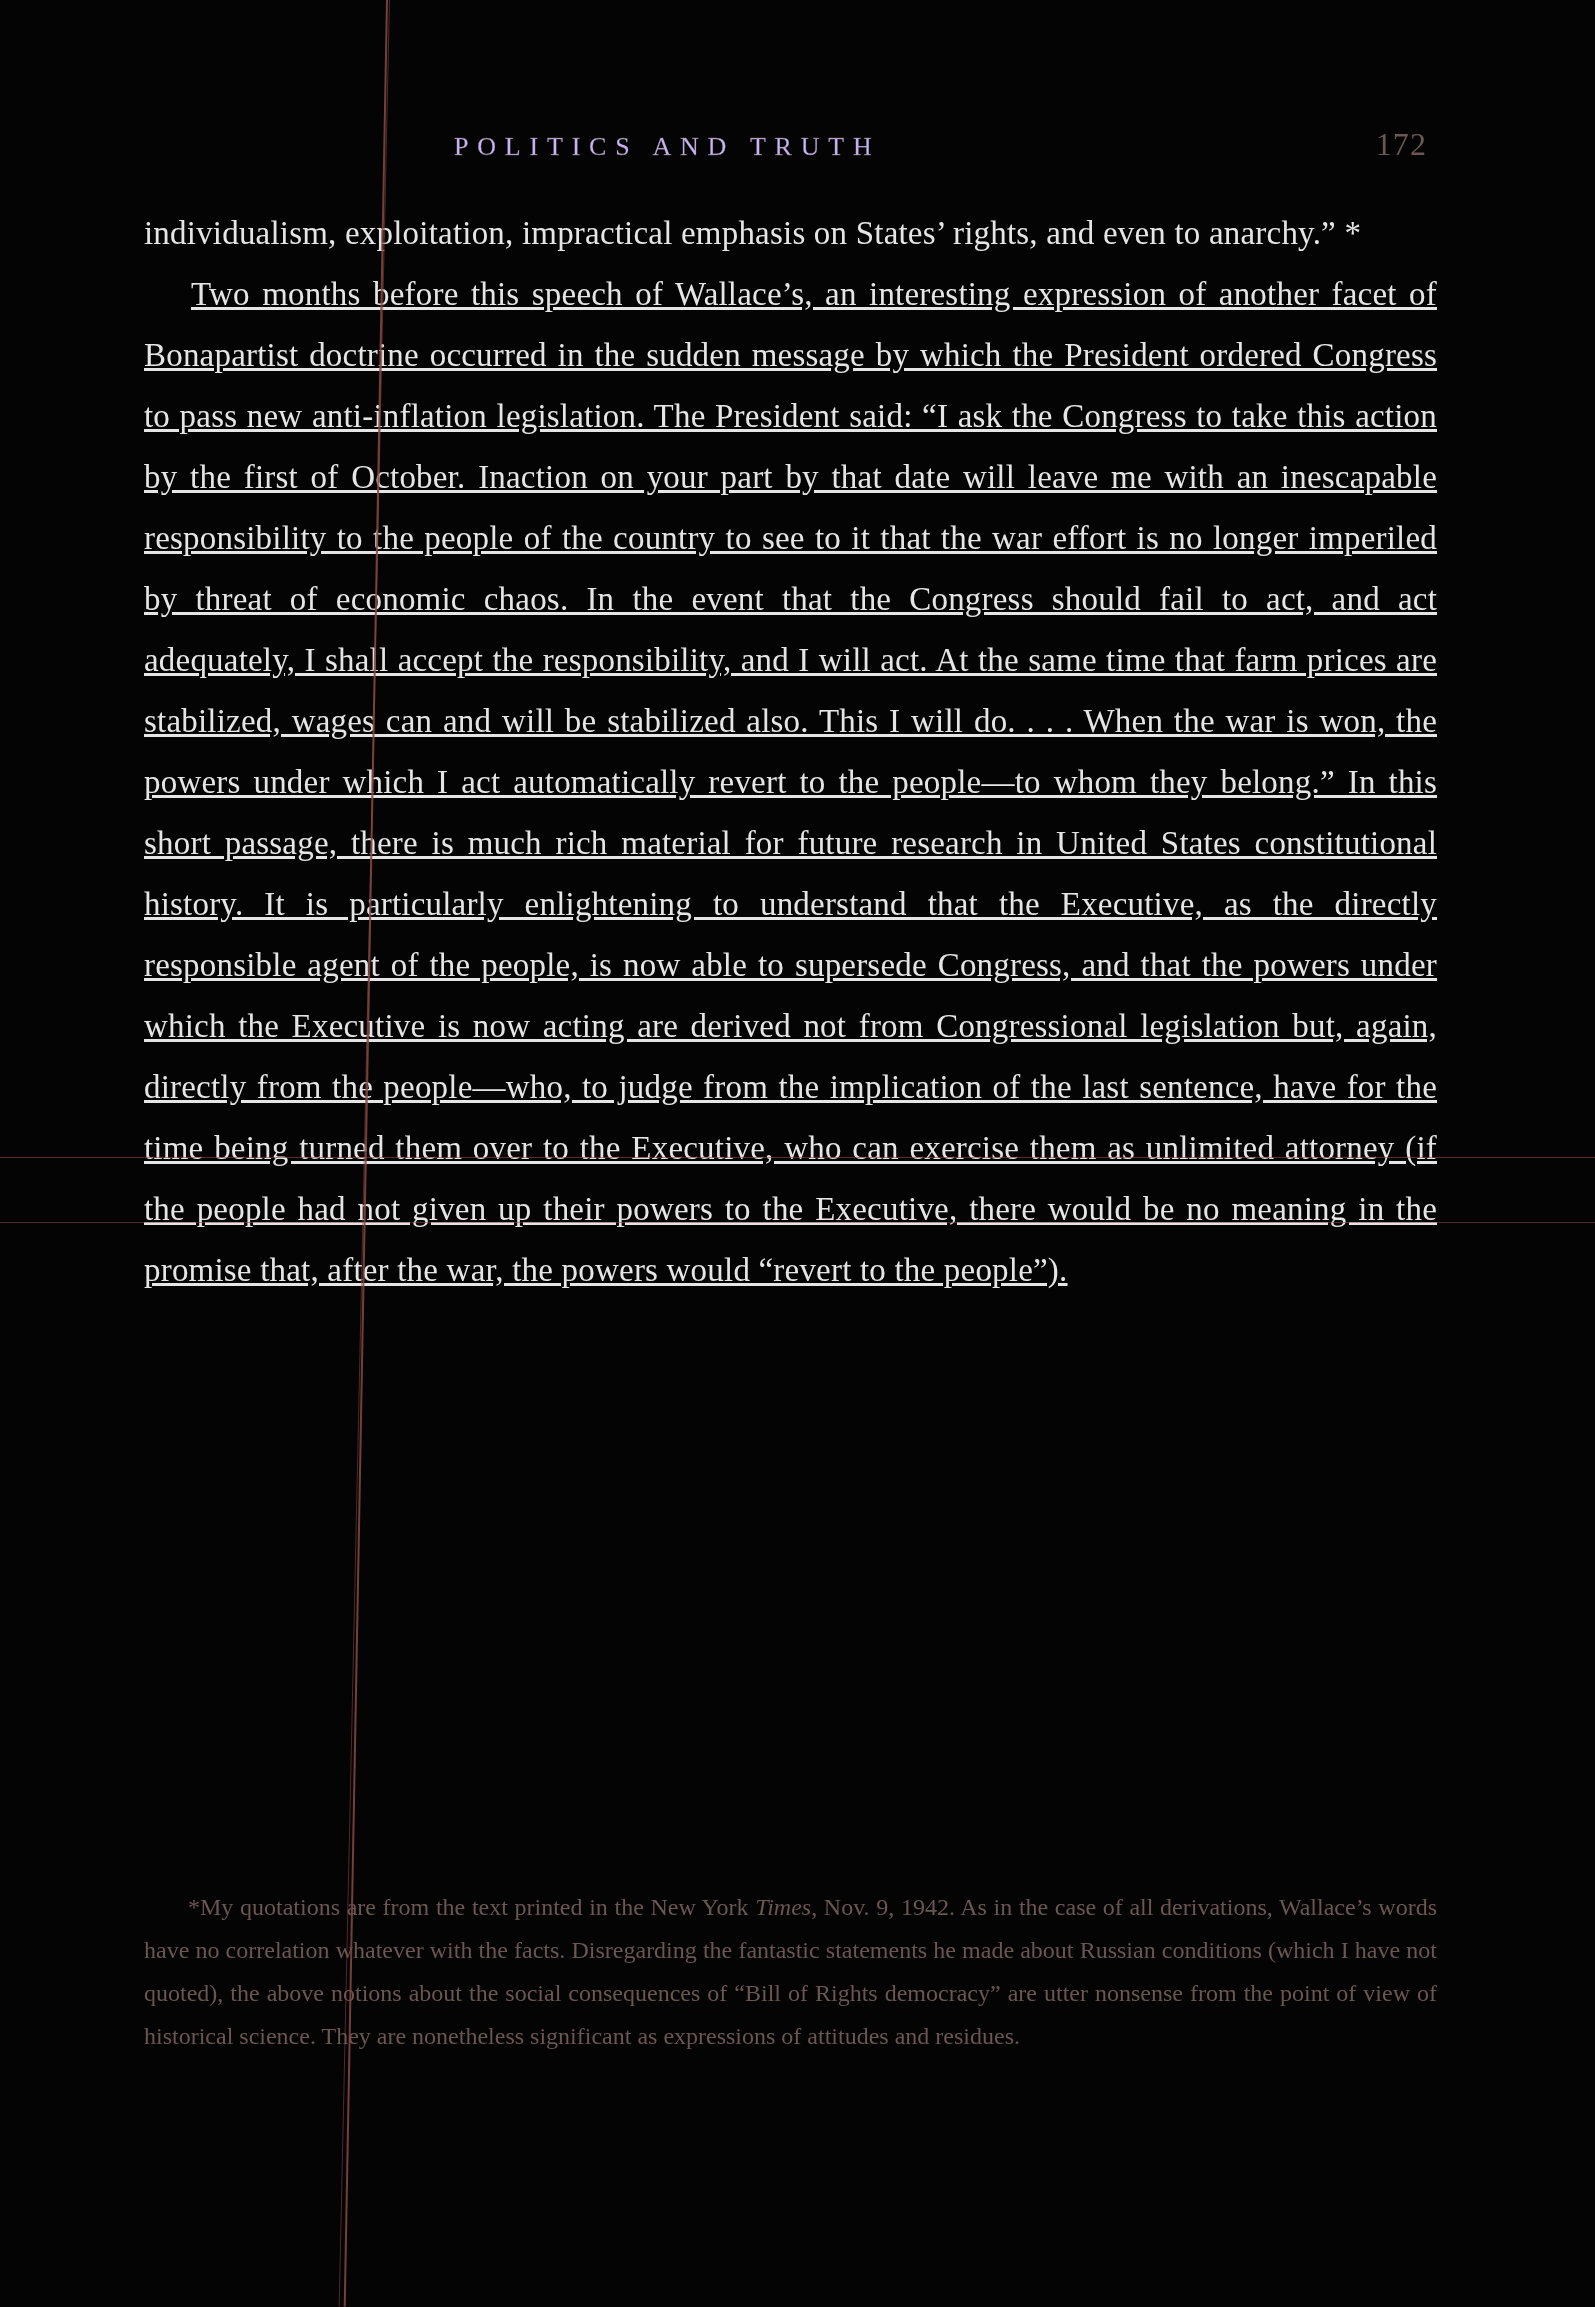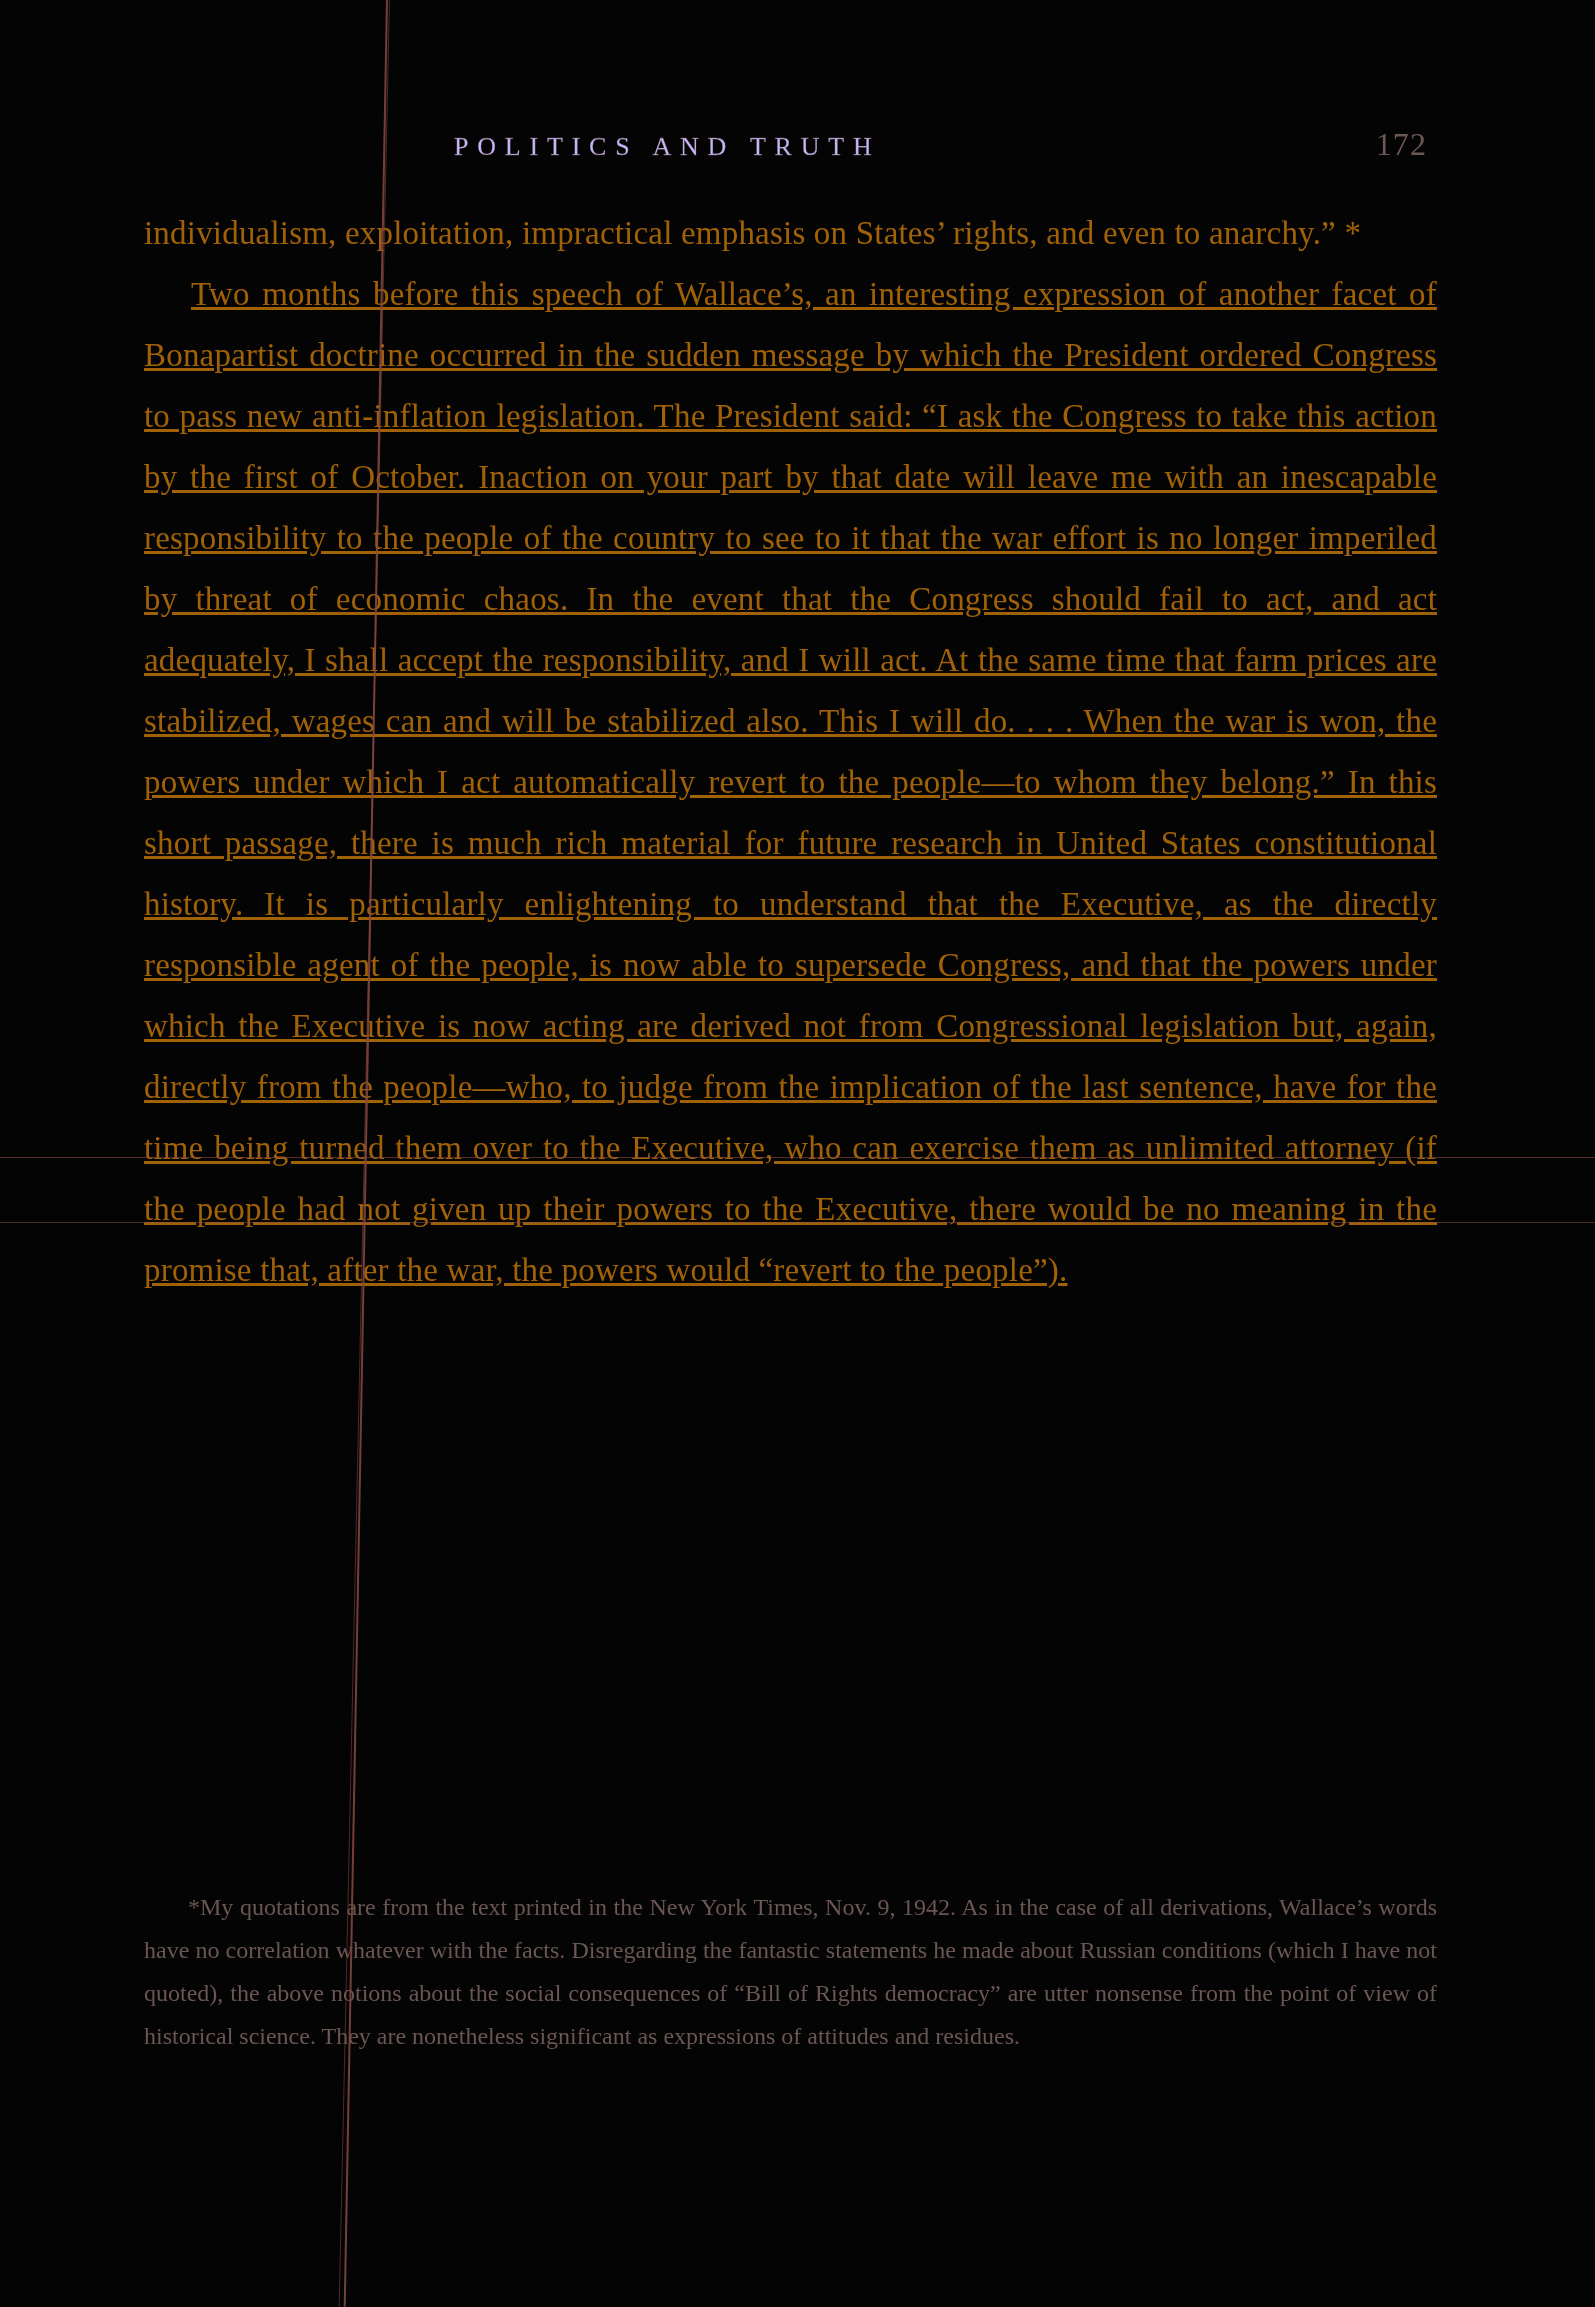--- a/index.html
+++ b/index.html
@@ -55,42 +55,42 @@
     top: 203px;
     left: 144px;
     width: 1293px;
   }
   p.body {
     margin: 0;
     font-size: 33px;
     line-height: 61px;
     text-align: justify;
     text-justify: inter-word;
-    color: #a16207;
+    color: #e5e5e5;
     letter-spacing: 0.2px;
   }
   p.body.first { text-indent: 0; }
   p.body.indent { text-indent: 47px; text-decoration: underline; }
 
   
   .footnote {
     position: absolute;
     top: 1886px;
     left: 144px;
     width: 1293px;
   }
   .footnote p {
     margin: 0;
     font-size: 24px;
     line-height: 43px;
     text-align: justify;
     color: #6a5653;
     text-indent: 44px;
   }
-  .footnote .italic { }
+  .footnote .italic { font-style: italic; }
 
   
   .artifact {
     position: absolute;
     background: #8a4a43;
     pointer-events: none;
   }
   .streak-v1 {
     top: 0;
     left: 386px;

